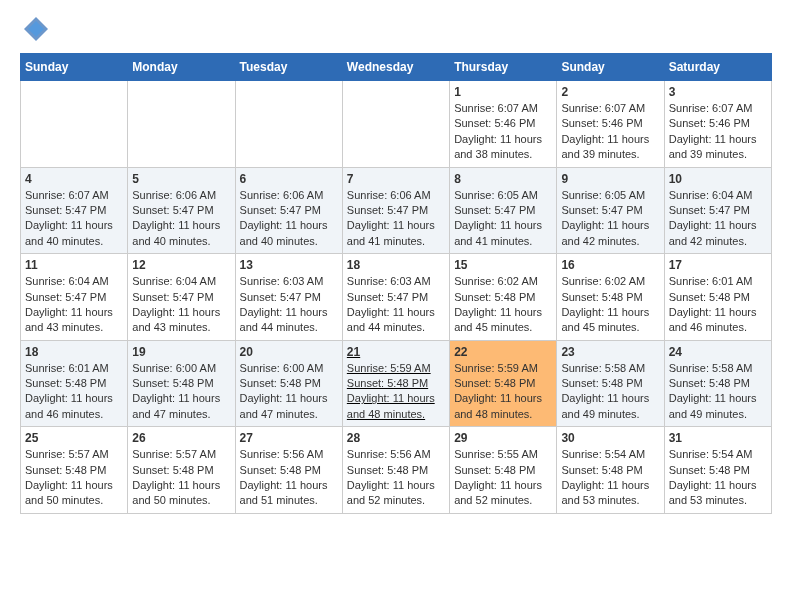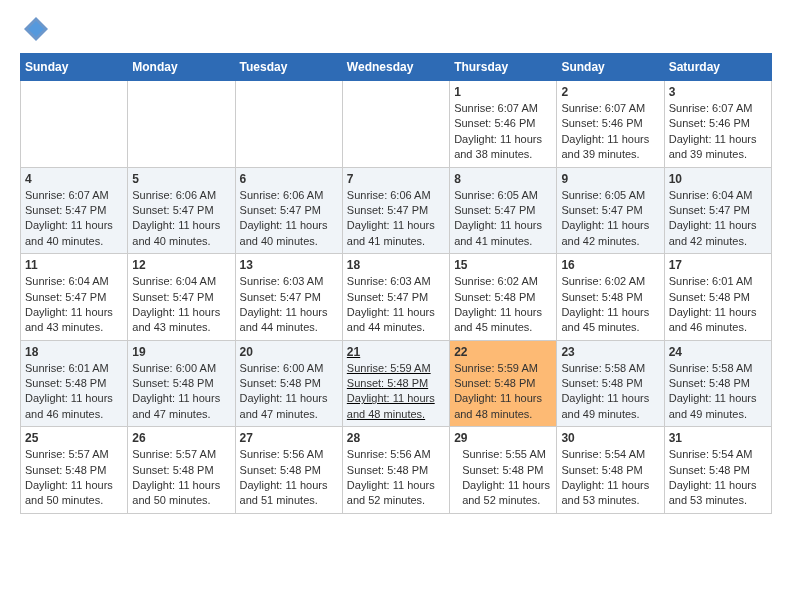--- a/index.html
+++ b/index.html
@@ -302,21 +302,21 @@
 Daylight: 11 hours and 51 minutes.</div>
         </td>
         <td>
           <div class="day-number">28</div>
           <div class="day-info" style="white-space: pre-line;">Sunrise: 5:56 AM
 Sunset: 5:48 PM
 Daylight: 11 hours and 52 minutes.</div>
         </td>
         <td>
           <div class="day-number">29</div>
-          <div class="day-info" style="white-space: pre-line; margin-left: 8px;">Sunrise: 5:55 AM
+          <div class="day-info" style="white-space: pre-line;">Sunrise: 5:55 AM
 Sunset: 5:48 PM
 Daylight: 11 hours and 52 minutes.</div>
         </td>
         <td>
           <div class="day-number">30</div>
           <div class="day-info" style="white-space: pre-line;">Sunrise: 5:54 AM
 Sunset: 5:48 PM
 Daylight: 11 hours and 53 minutes.</div>
         </td>
         <td>

